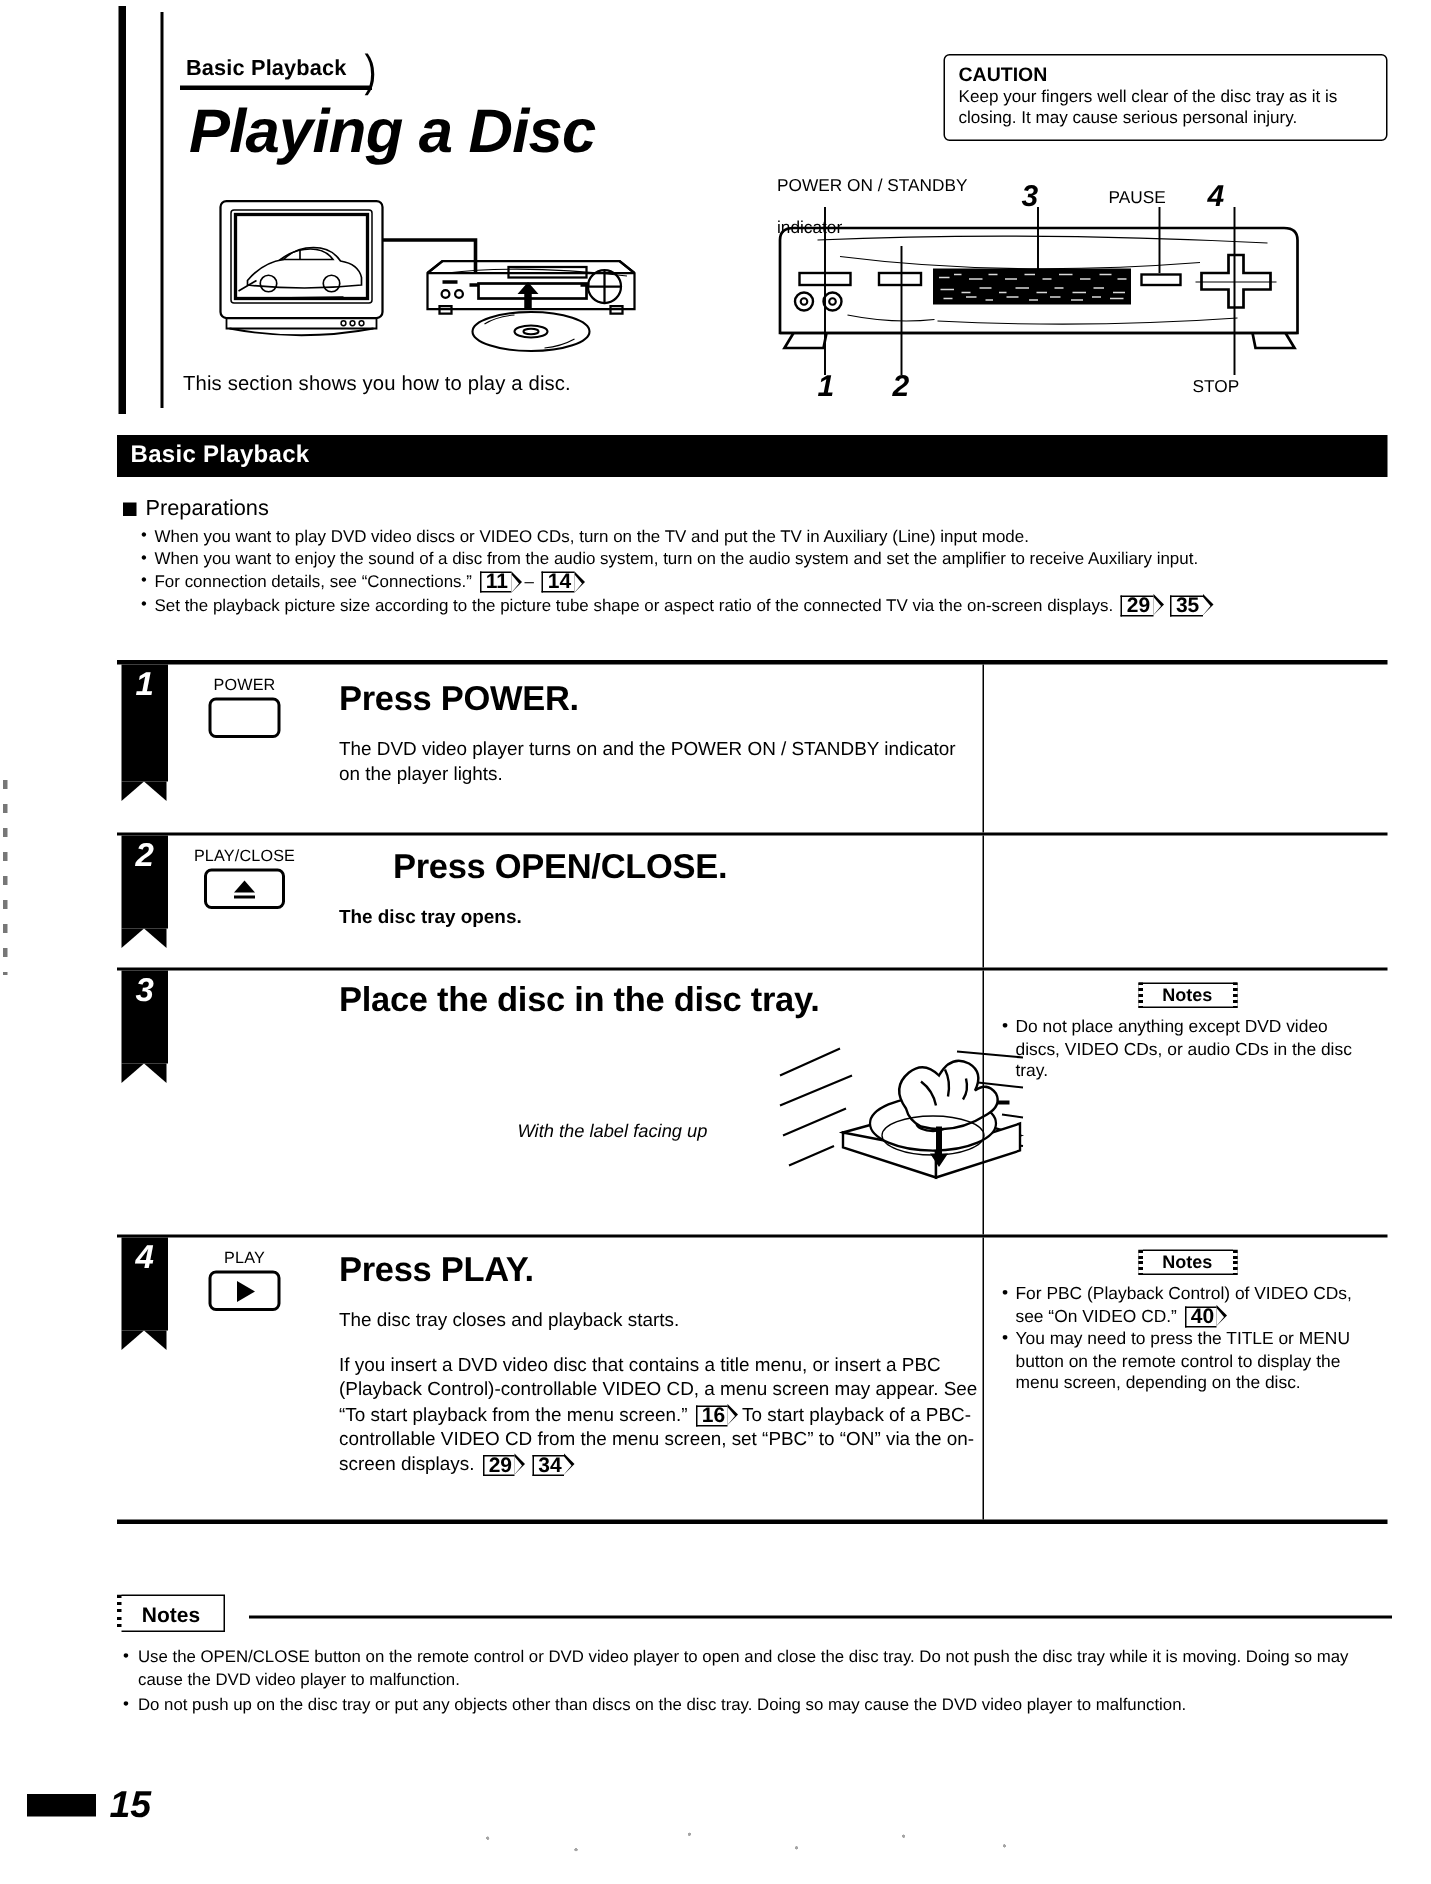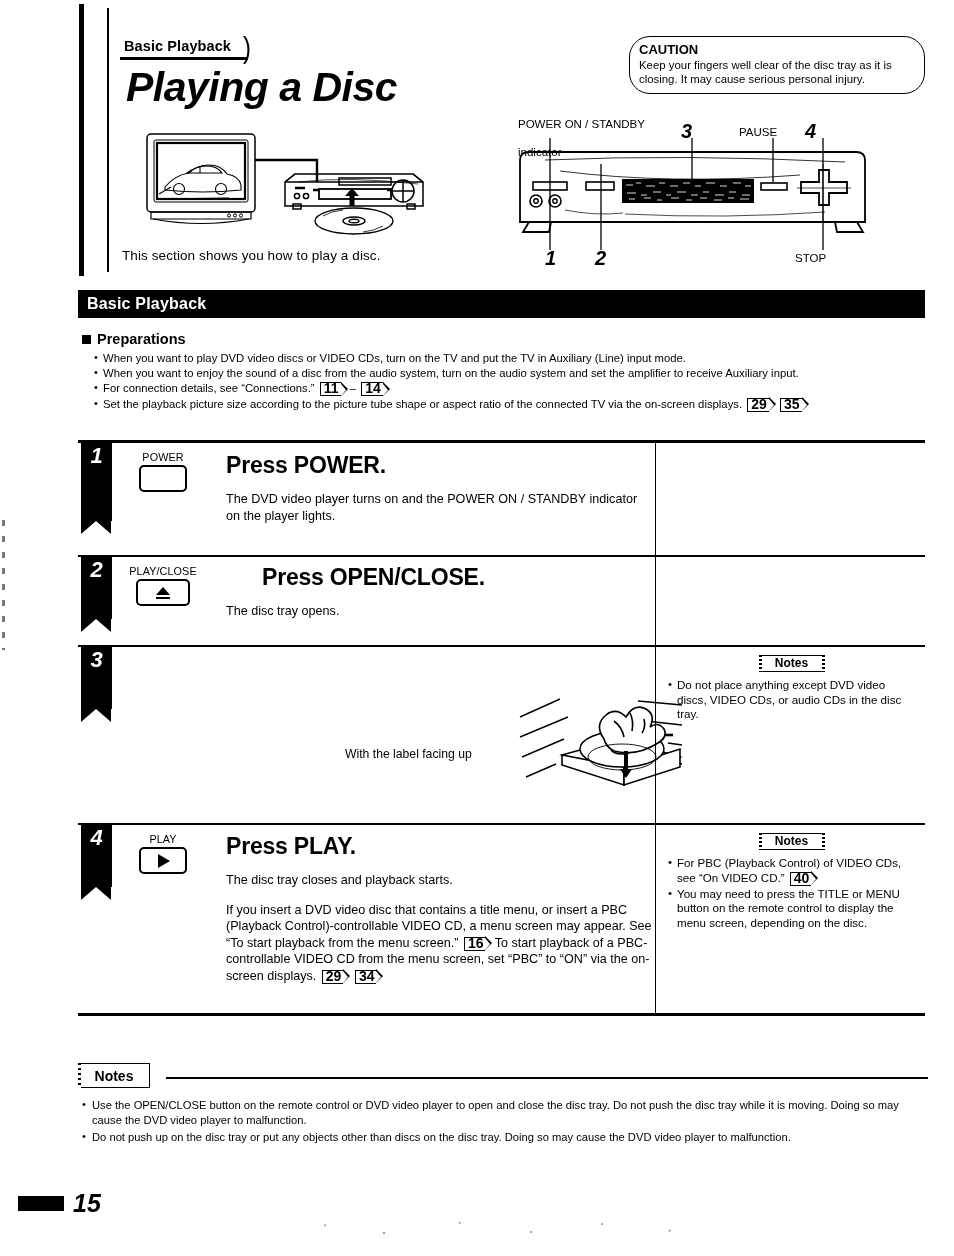--- a/index.html
+++ b/index.html
@@ -27,38 +27,38 @@
 
   
   .title{position:absolute;left:126px;top:64px;font-size:41px;font-style:italic;font-weight:bold;
      letter-spacing:-0.5px;line-height:46px;}
 
   
   .illus-tv{position:absolute;left:143px;top:132px;width:290px;height:108px;}
   .caption-main{position:absolute;left:122px;top:248px;font-size:13.5px;font-weight:normal;letter-spacing:.1px;}
 
   
-  .caution{position:absolute;left:629px;top:36px;width:296px;border:1.6px solid #000;border-radius:21px;
+  .caution{position:absolute;left:629px;top:36px;width:296px;border:1.6px solid #000;border-radius:4px;
      padding:5px 9px 7px 9px;box-sizing:border-box;}
   .caution-title{font-size:13px;font-weight:bold;line-height:16px;margin-bottom:1px;}
   .caution-body{font-size:11.4px;line-height:13.6px;}
 
   
   .panel-wrap{position:absolute;left:505px;top:112px;width:430px;height:168px;}
   .cl{position:absolute;font-size:11.5px;line-height:13px;}
   .cl-num{position:absolute;font-size:20px;font-style:italic;font-weight:bold;}
 
   
   .sectionbar{position:absolute;left:78px;top:290px;width:847px;height:28px;background:#000;}
   .sectionbar span{color:#fff;font-size:16px;font-weight:bold;line-height:28px;padding-left:9px;display:block;
      letter-spacing:.2px;}
 
   
   .prep{position:absolute;left:82px;top:330px;width:846px;}
-  .prep-h{font-size:14.5px;font-weight:bold;line-height:18px;margin:0 0 3px 0;display:flex;align-items:center;gap:6px;}
+  .prep-h{font-size:14.5px;font-weight:normal;line-height:18px;margin:0 0 3px 0;display:flex;align-items:center;gap:6px;}
   .sq{display:inline-block;width:9px;height:9px;background:#000;}
   .prep ul{list-style:none;margin:0;padding:0 0 0 12px;}
   .prep li{font-size:11.3px;line-height:15.2px;position:relative;padding-left:9px;white-space:nowrap;}
   .prep li:before{content:"\2022";position:absolute;left:0;top:-1px;font-size:11px;}
 
   
   .pref{display:inline-block;position:relative;border:1.3px solid #000;border-right:none;
      font-size:14px;font-weight:bold;line-height:11px;padding:0px 2px 0px 3px;height:12px;
      vertical-align:-1px;margin:0 6px 0 2px;box-sizing:content-box;}
   .pref:after{content:"";position:absolute;right:-7px;top:-1.3px;width:0;height:0;
@@ -97,23 +97,23 @@
 
   .step-title{font-size:23px;font-weight:bold;letter-spacing:-0.2px;line-height:28px;}
   .step-body{font-size:12.6px;line-height:16.5px;}
   .step-body p{margin:0;}
   .step-body p + p{margin-top:13px;}
 
   
   .s1 .step-title{position:absolute;left:148px;top:8px;}
   .s1 .step-body{position:absolute;left:148px;top:48px;width:420px;}
   .s2 .step-title{position:absolute;left:148px;top:6px;margin-left:36px;}
-  .s2 .step-body{position:absolute;left:148px;top:46px;width:420px;}
+  .s2 .step-body{position:absolute;left:148px;top:46px;width:420px;font-weight:bold;}
   .s3 .step-title{position:absolute;left:148px;top:5px;}
-  .s3 .caplabel{position:absolute;left:267px;top:100px;font-size:12.2px;}
+  .s3 .caplabel{position:absolute;left:267px;top:100px;font-size:12.2px;font-style:italic;}
   .s3 .disc-illus{position:absolute;left:440px;top:48px;width:165px;height:115px;}
   .s4 .step-title{position:absolute;left:148px;top:7px;}
   .s4 .step-body{position:absolute;left:148px;top:47px;width:430px;}
 
   
   .notes-hd{width:64px;margin:2px auto 6px auto;border:1.6px solid #000;text-align:center;
      font-size:12px;font-weight:bold;line-height:15px;position:relative;}
   .notes-hd:before,.notes-hd:after{content:"";position:absolute;top:-1px;width:3px;height:17px;
      background:repeating-linear-gradient(to bottom,#000 0 2px,#fff 2px 4px);}
   .notes-hd:before{left:-1px;}
@@ -363,20 +363,21 @@
 
     <div class="rule-mid"></div>
 
     <div class="step s3">
       <div class="step-col-main" style="height:176px;">
         <div class="marker">
           <div class="marker-body" style="height:62px;"></div>
           <div class="marker-tip"></div>
           <div class="marker-num">3</div>
         </div>
+        <div class="step-title">Place the disc in the disc tray.</div>
         <div class="caplabel">With the label facing up</div>
         <svg class="disc-illus" viewBox="0 0 165 115">
           <g fill="none" stroke="#000" stroke-width="1.4">
             <path d="M2 22 l40 -18 M2 42 l48 -20 M4 62 l42 -18 M8 82 l30 -13"></path>
             <path d="M120 6 l44 4 M128 26 l36 4 M150 48 l14 2 M140 66 l24 3"></path>
             <path d="M133 40 h22" stroke-width="2.6"></path>
           </g>
 
           <g fill="#fff" stroke="#000" stroke-width="1.6">
             <path d="M44 60 l58 -16 l60 18 l-56 18 z"></path>

